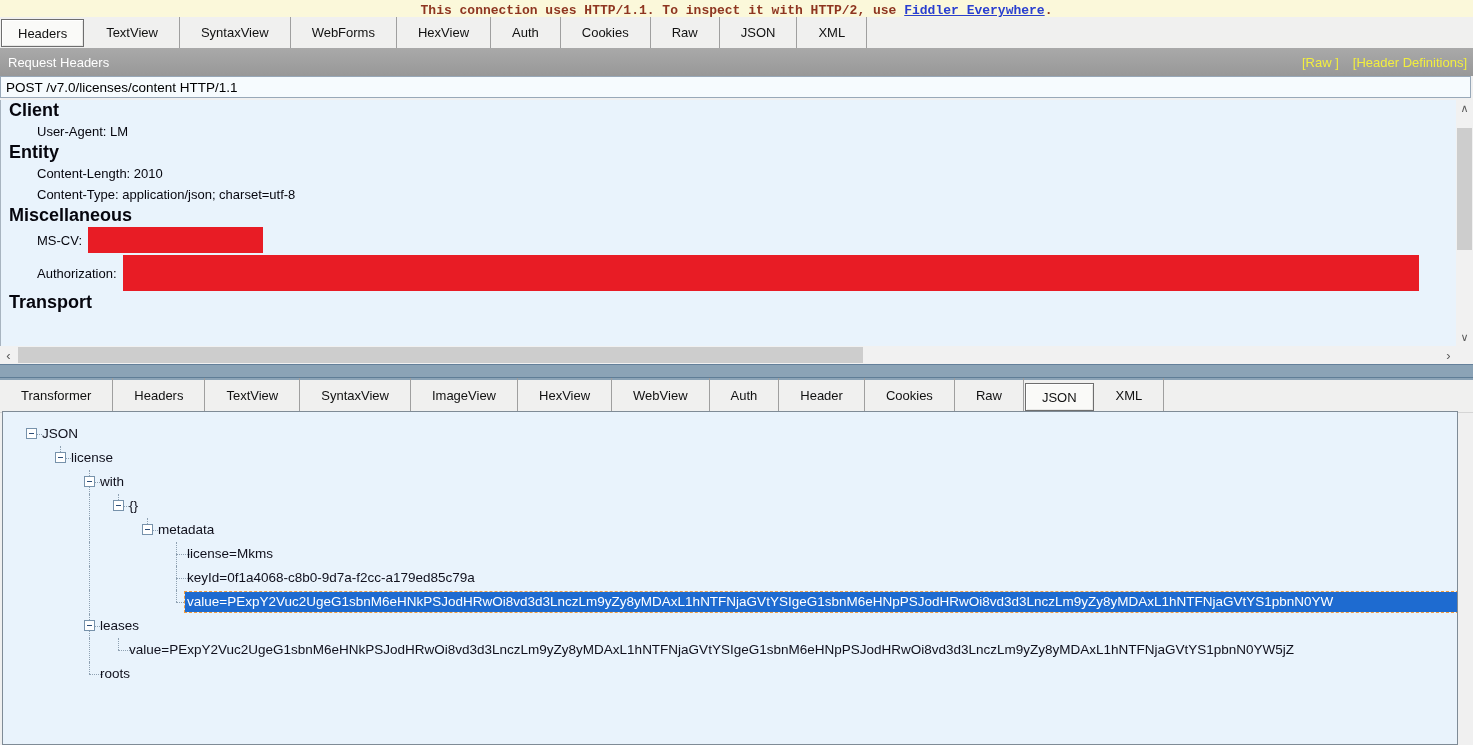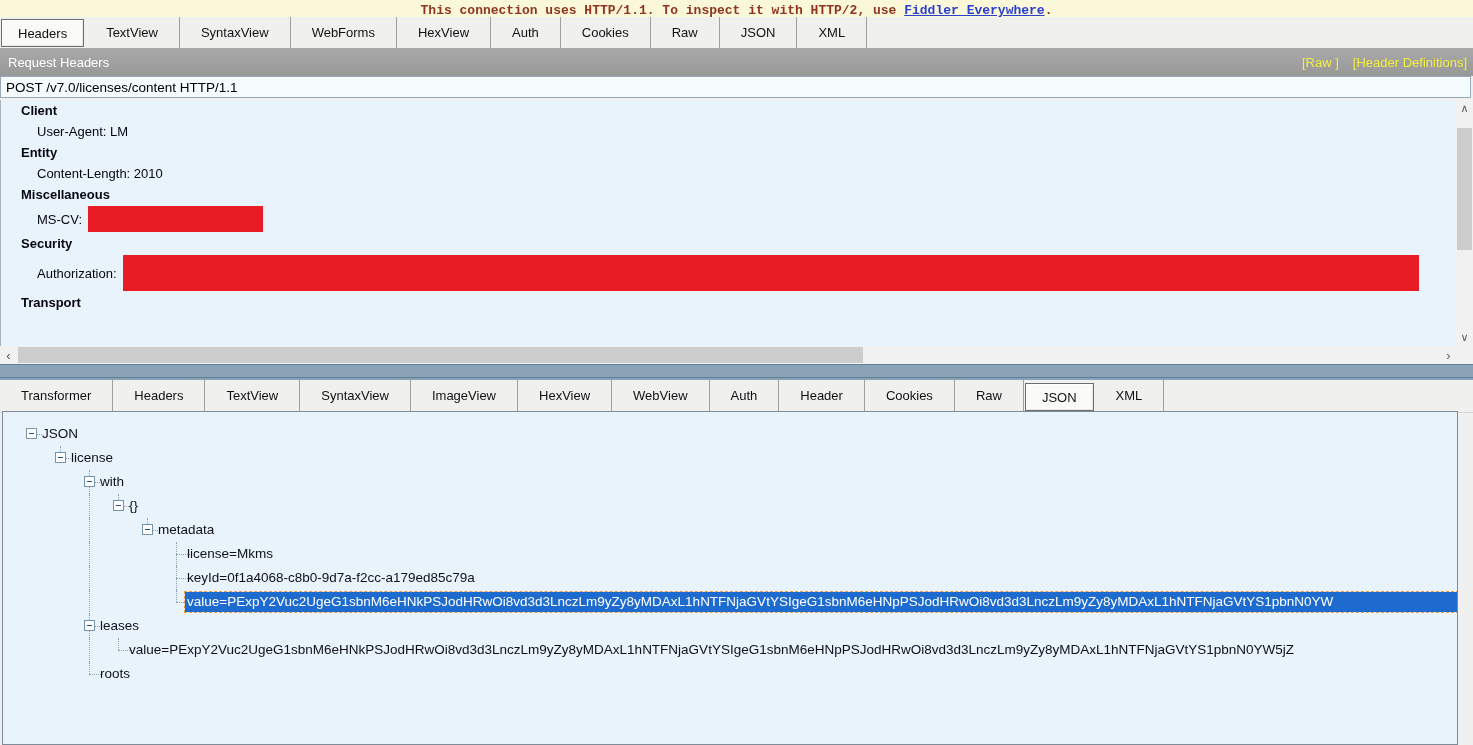--- a/index.html
+++ b/index.html
@@ -32,21 +32,21 @@
   .ylink{color:#f2ee3f;font-size:13px;cursor:pointer;text-decoration:none;white-space:pre;}
 
   
   .reqline{position:absolute;left:0;top:76px;width:1471px;height:22px;background:#f6fbfe;
            border:1px solid #98a8b8;font-size:13.5px;color:#000;line-height:22px;padding-left:5px;
            box-sizing:border-box;white-space:nowrap;overflow:hidden;}
 
   
   .hpane{position:absolute;left:0;top:100px;width:1473px;height:246px;background:#e9f3fc;
          border-left:1px solid #a8b4c0;border-right:1px solid #a8b4c0;box-sizing:border-box;overflow:hidden;}
-  .hsec{font-weight:bold;font-size:13px;color:#06060e;padding-left:20px;white-space:nowrap;}
+  .hsec{font-weight:bold;font-size:18px;color:#06060e;padding-left:8px;white-space:nowrap;}
   .hitem{font-size:13px;color:#06060e;padding-left:36px;white-space:nowrap;display:flex;align-items:center;}
   .redact{display:inline-block;background:#e81c25;margin-left:6px;}
   .redact.short{width:175px;height:26px;}
   .redact.long{width:1296px;height:36px;}
 
   
   .vsb{position:absolute;right:0;top:100px;width:17px;height:246px;background:#f1f1f1;
        display:flex;flex-direction:column;align-items:center;}
   .varrow{width:17px;height:17px;display:flex;align-items:center;justify-content:center;
           color:#5a5a5a;font-size:11px;cursor:pointer;flex:0 0 auto;}
@@ -115,26 +115,28 @@
   <div class="hpane">
     <div id="hrows">
         <div class="hsec" style="height: 21px; line-height: 21px;">Client</div>
         <div class="hitem" style="height: 21px;">
           <span>User-Agent: LM</span>
         </div>
         <div class="hsec" style="height: 21px; line-height: 21px;">Entity</div>
         <div class="hitem" style="height: 21px;">
           <span>Content-Length: 2010</span>
         </div>
+        <div class="hitem" style="height: 21px;">
+          <span>Content-Type: application/json; charset=utf-8</span>
+        </div>
         <div class="hsec" style="height: 21px; line-height: 21px;">Miscellaneous</div>
         <div class="hitem" style="height: 28px;">
           <span>MS-CV:</span>
           <span class="redact short" style="background: rgb(232, 28, 37);"></span>
         </div>
-        <div class="hsec" style="height: 21px; line-height: 21px;">Security</div>
         <div class="hitem" style="height: 38px; align-items: center;">
           <span>Authorization:</span>
           <span class="redact long" style="background: rgb(232, 28, 37);"></span>
         </div>
         <div class="hsec" style="height: 21px; line-height: 21px;">Transport</div>
       </div>
   </div>
 
   <div class="vsb">
     <div class="varrow">∧</div>

